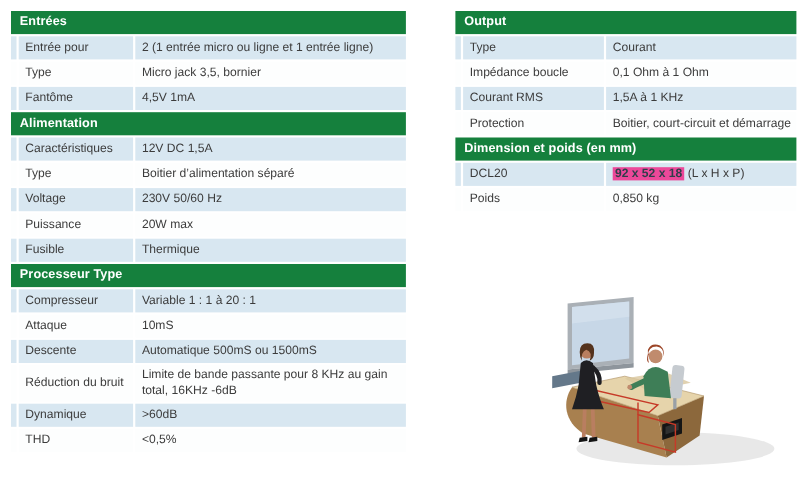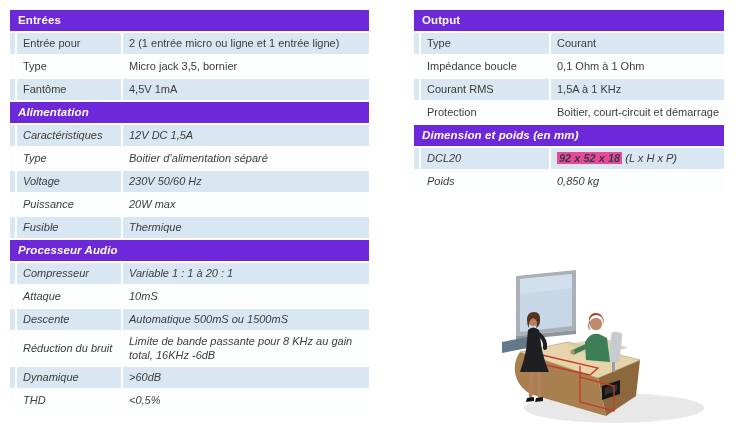--- a/index.html
+++ b/index.html
@@ -5,24 +5,24 @@
   html,body{margin:0;padding:0;}
   body{
     width:738px;height:434px;position:relative;background:#ffffff;
     font-family:"Liberation Sans", sans-serif;overflow:hidden;
   }
   .col{position:absolute;top:8px;}
   .col.lt{left:8px;width:363px;}
   .col.rt{left:412px;width:314px;}
 
   table.spec{width:100%;border-collapse:separate;border-spacing:2px;table-layout:fixed;}
-  .spec + .spec{margin-top:-2px;font-style:italic;}
+  .spec + .spec{margin-top:-2px;}
 
   th.section{
-    background:#6d28d9;color:#ffffff;text-align:left;
+    background:#15803d;color:#ffffff;text-align:left;
     font-size:11.5px;font-weight:bold;padding:3px 6px 4px 8px;height:14px;
     letter-spacing:.1px;
   }
   td{
     font-size:11px;color:#3c3c3c;vertical-align:middle;
     padding:2px 4px 2px 6px;height:17px;line-height:1.3;
   }
   td.sliver{padding:0;}
   tbody tr:nth-child(odd) td{background:#D8E7F1;}
   tbody tr:nth-child(even) td{background:#FDFEFE;}
@@ -112,21 +112,21 @@
   </table>
 
   <table class="spec">
     <colgroup>
         <col class="c-sliver">
         <col class="c-label">
         <col class="c-value">
       </colgroup>
     <thead>
         <tr>
-          <th colspan="3" class="section">Processeur Audio</th>
+          <th colspan="3" class="section">Processeur Type</th>
         </tr>
       </thead>
     <tbody>
       <tr>
         <td class="sliver"></td>
         <td>Compresseur</td>
         <td>Variable 1 : 1 à 20 : 1</td>
       </tr>
       <tr>
         <td class="sliver"></td>

